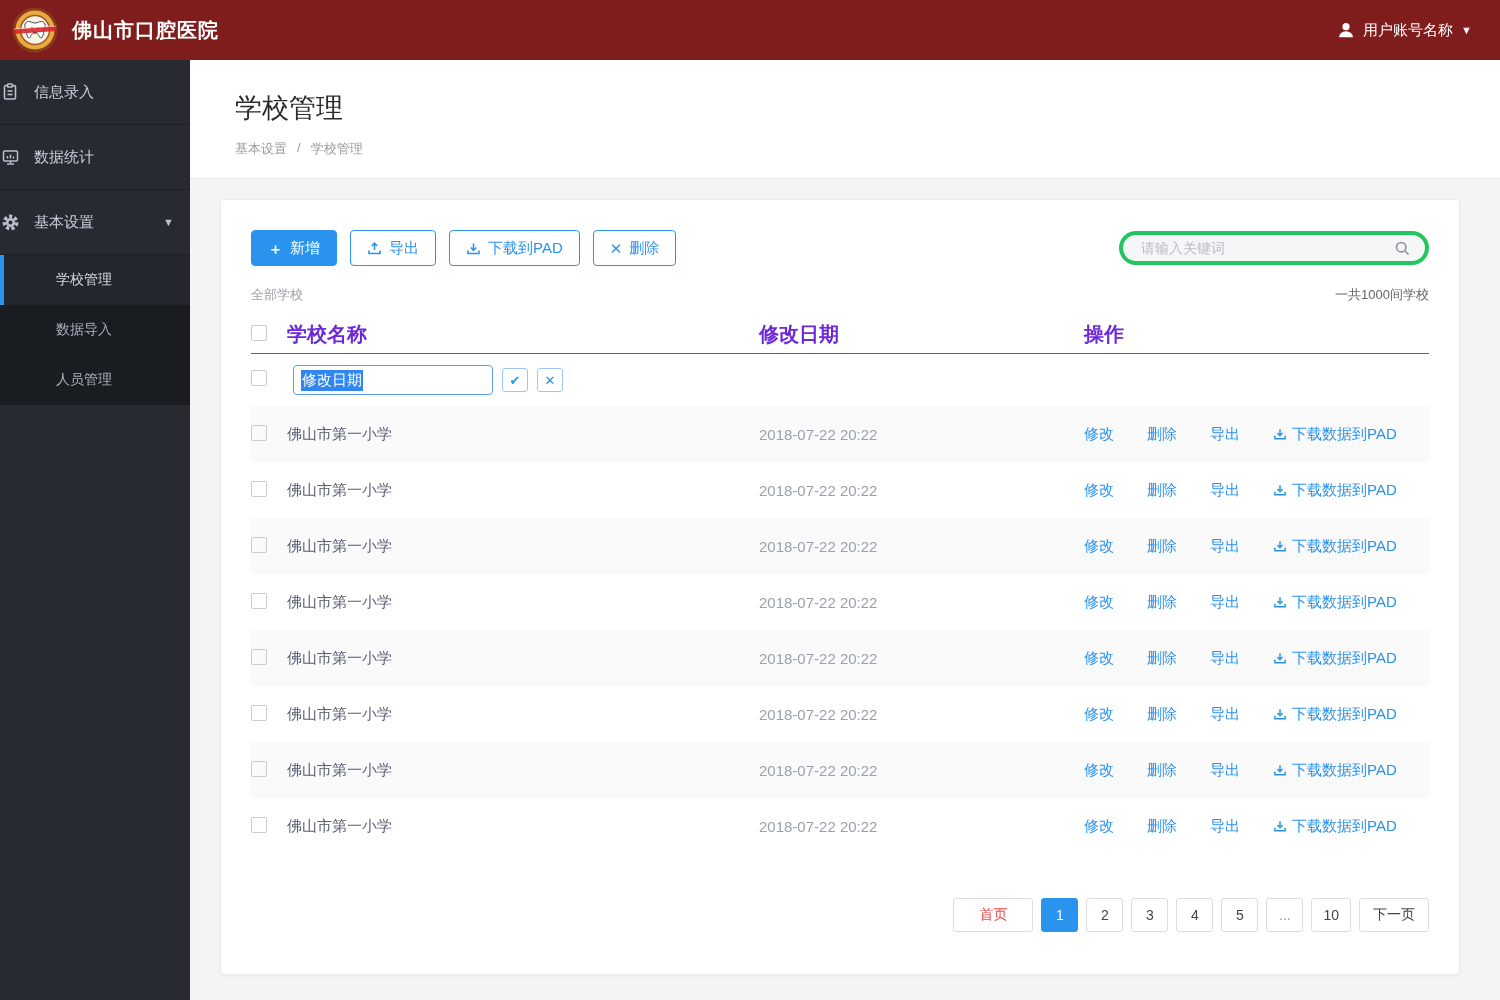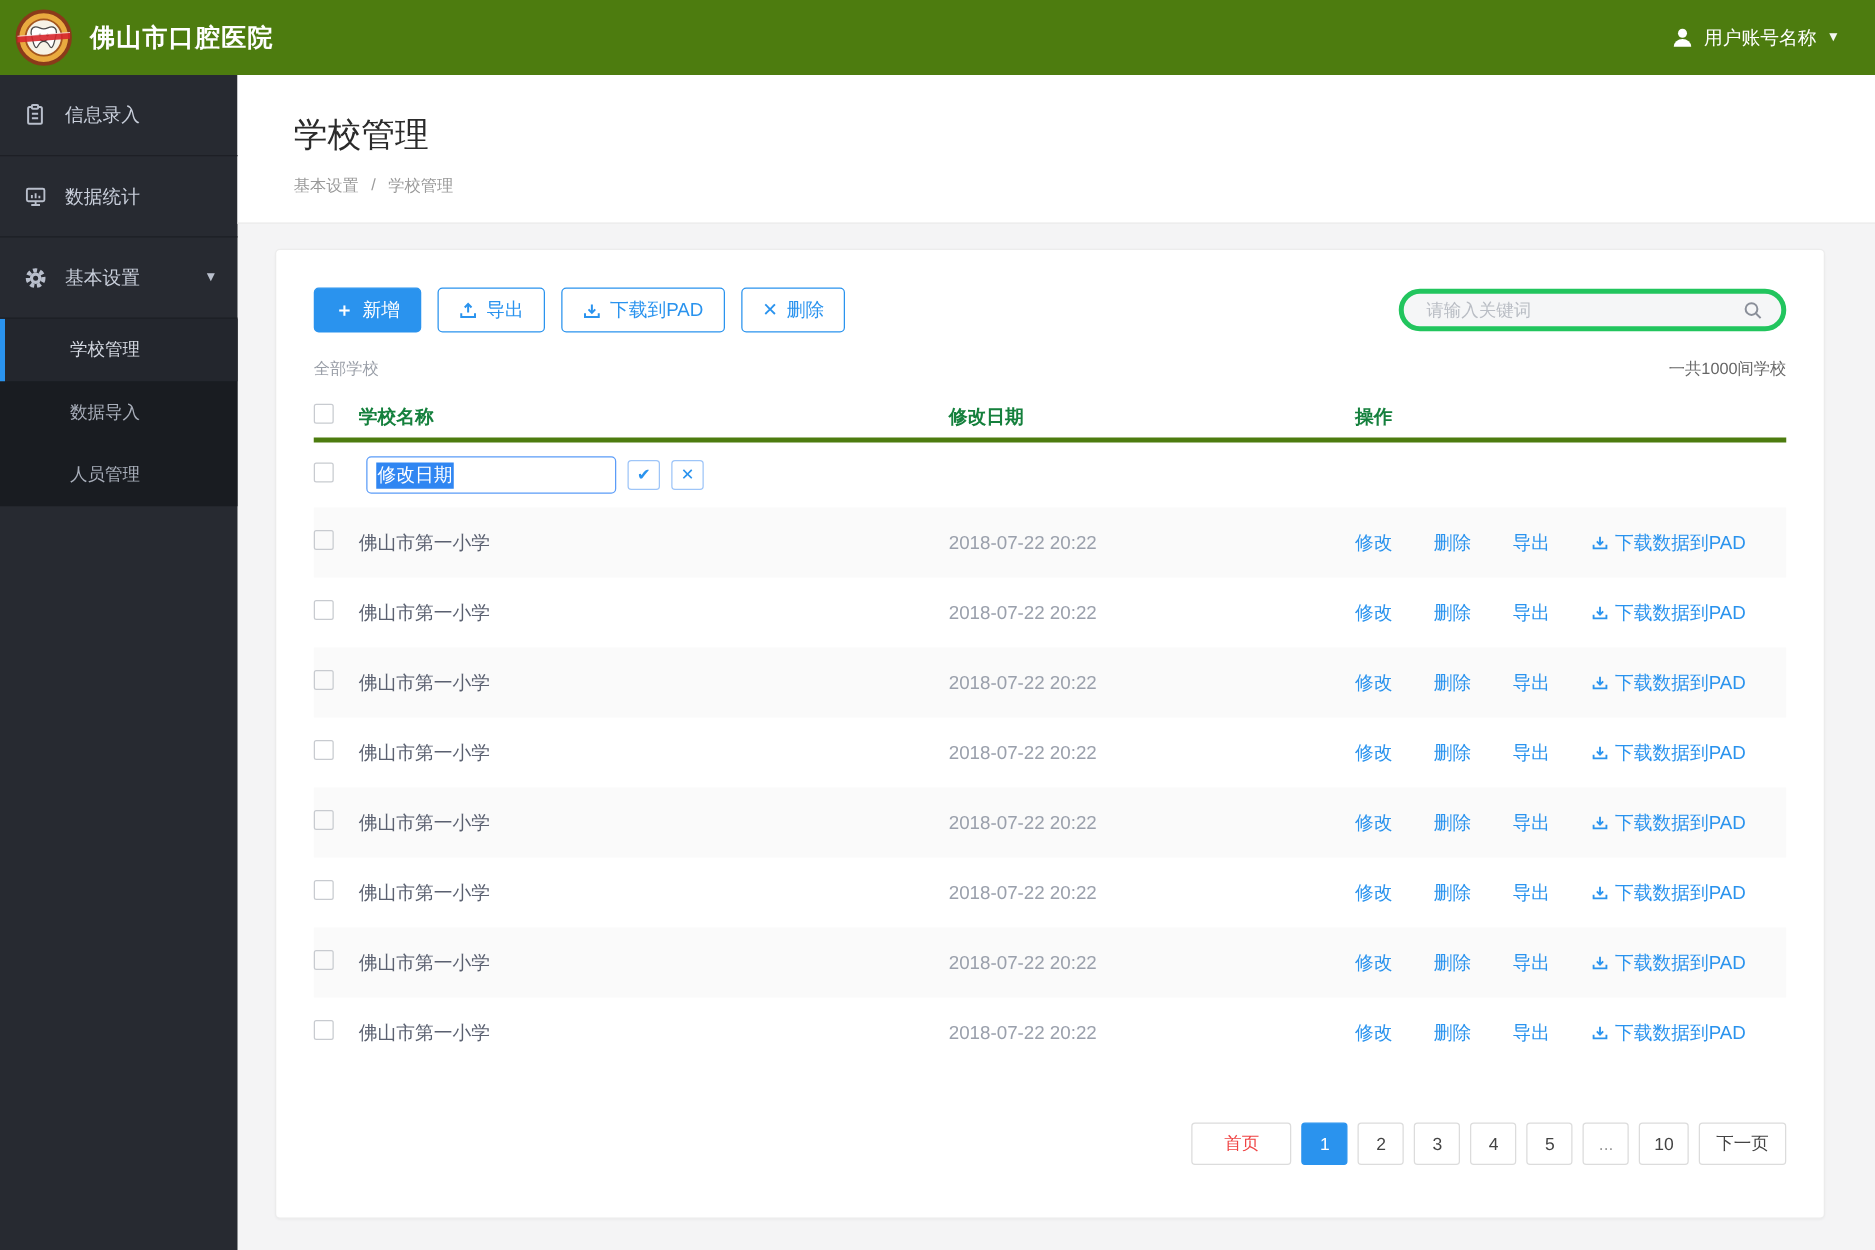--- a/index.html
+++ b/index.html
@@ -1,31 +1,31 @@
 <!DOCTYPE html>
 <html><head>
 <meta charset="utf-8">
 <style>
   * { margin:0; padding:0; box-sizing:border-box; }
   html,body { width:1500px; height:1000px; }
   body { font-family:"Liberation Sans","DejaVu Sans",sans-serif; background:#f4f4f5; color:#333; overflow:hidden; }
 
   
-  .topbar { height:60px; background:#4d7c0f; display:flex; align-items:center; padding:0 28px 0 12px; color:#fff; }
+  .topbar { height:60px; background:#7f1d1d; display:flex; align-items:center; padding:0 28px 0 12px; color:#fff; }
   .logo-wrap { width:46px; height:46px; margin-right:14px; flex:0 0 auto; }
   .brand-title { font-size:20px; font-weight:bold; letter-spacing:1px; }
   .topbar-right { margin-left:auto; display:flex; align-items:center; gap:8px; cursor:pointer; font-size:15px; }
   .caret { font-size:11px; opacity:.95; }
 
   
   .layout { display:flex; height:940px; }
 
   
   .sidebar { width:190px; background:#272a31; flex:0 0 auto; display:flex; flex-direction:column; }
-  .side-item { height:65px; display:flex; align-items:center; padding-left:18px; gap:14px; color:#c9cfdb;
+  .side-item { height:65px; display:flex; align-items:center; gap:14px; color:#c9cfdb;
                font-size:15px; border-bottom:1px solid #1d1f25; cursor:pointer; position:relative; }
   .side-item .s-icon { width:20px; height:20px; color:#b9bfcc; display:flex; align-items:center; justify-content:center; }
   .side-item .s-caret { position:absolute; right:16px; font-size:11px; color:#b9bfcc; }
   .submenu { background:#191c21; }
   .sub-item { height:50px; display:flex; align-items:center; padding-left:52px; color:#a8aeba; font-size:14px; cursor:pointer; border-left:4px solid transparent; }
   .sub-item.active { background:#23262d; border-left-color:#2a93ee; color:#d6dae3; }
   .side-fill { flex:1; }
 
   
   .main { flex:1; display:flex; flex-direction:column; }
@@ -51,21 +51,21 @@
   .search-box input::placeholder { color:#b9bdc4; }
 
   
   .summary { display:flex; margin-top:20px; font-size:13px; }
   .summary .left { color:#9a9fa8; }
   .summary .right { margin-left:auto; color:#666; }
 
   
   .table { margin-top:12px; }
   .trow, .thead-row { display:flex; align-items:center; }
-  .thead-row { height:38px; border-bottom:4px solid #4d7c0f; font-weight:bold; font-size:15px; color:#15803d; }
+  .thead-row { height:38px; border-bottom:1px solid #4d7c0f; font-weight:bold; font-size:20px; color:#6d28d9; }
   .col-check { width:36px; flex:0 0 auto; }
   .col-name { flex:1; }
   .col-date { width:325px; flex:0 0 auto; }
   .col-ops  { width:345px; flex:0 0 auto; display:flex; align-items:center;text-align:right; }
   .checkbox { width:16px; height:16px; border:1px solid #c8cbd0; border-radius:2px; display:inline-block; cursor:pointer; background:transparent; }
   .edit-row { height:52px; display:flex; align-items:center; }
   .edit-input { width:200px; height:30px; border:1px solid #5b9cf8; border-radius:4px; background:#fff;
                 display:flex; align-items:center; padding:0 7px; font-size:15px; margin-left:6px; cursor:text; }
   .edit-input .sel { background:#3086f2; color:#fff; padding:1px 1px; }
   .mini-btn { width:26px; height:24px; border:1px solid #9ec5f8; border-radius:3px; background:#fff; color:#2a93ee;

